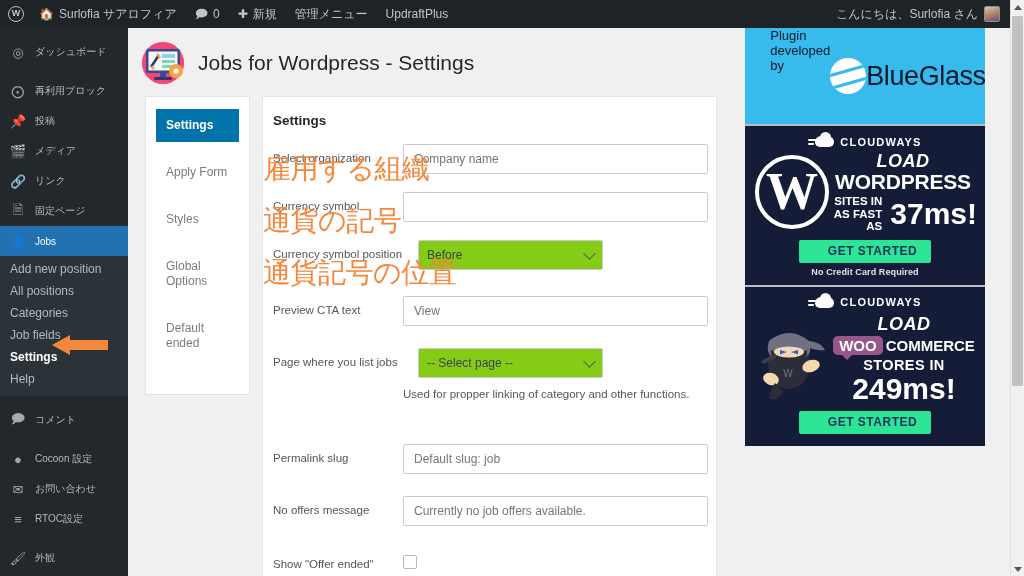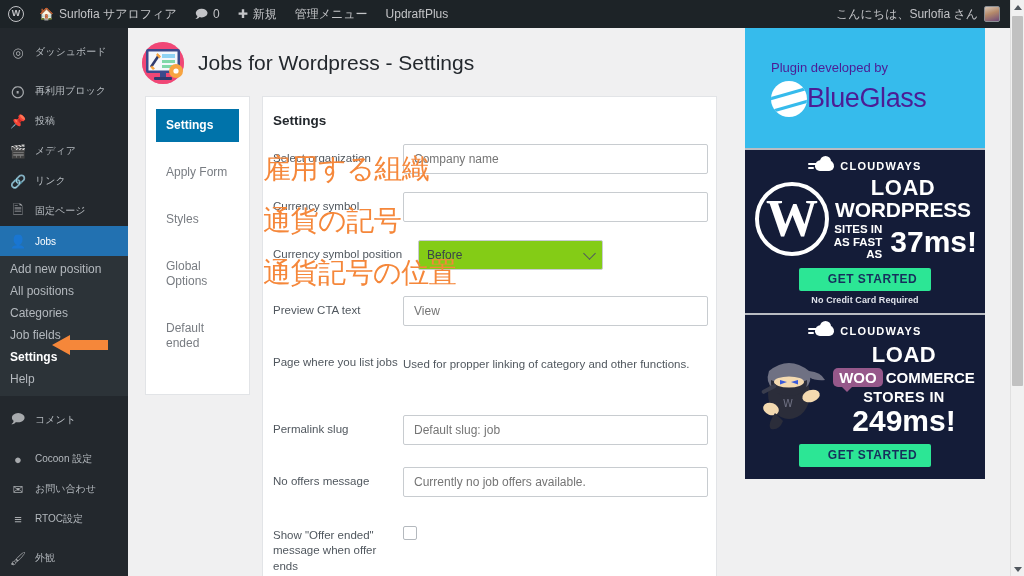--- a/index.html
+++ b/index.html
@@ -116,22 +116,22 @@
   .jp-annot {
     position: absolute; color: #F5873A; font-size: 28px; line-height: 1;
     font-family: Liberation Serif, serif; white-space: nowrap; letter-spacing: -0.5px;
     z-index: 12; pointer-events: none;
   }
 
   
   .adrail { position: absolute; left: 617px; top: 0; width: 240px; }
   .ad { width: 240px; position: relative; overflow: hidden; }
   .ad-blueglass {
-    height: 120px; background: #36BBEC; color: #4c1d95;
-    display: flex; flex-direction: column; justify-content: center; padding-left: 26px;
+    height: 96px; background: #36BBEC; color: #0f172a;
+    display: flex; flex-direction: row; justify-content: center; padding-left: 26px;
   }
   .bg-sub { font-size: 13px; margin-bottom: 6px; font-weight: 300; }
   .bg-brand { display: flex; align-items: center; gap: 0; }
   .bg-globe { width: 36px; height: 36px; border-radius: 50%; background: #fff; position: relative; overflow: hidden; flex: none; }
   .bg-globe::before, .bg-globe::after {
     content:""; position:absolute; left:-6px; right:-6px; height: 3px; background: #36BBEC;
   }
   .bg-globe::before { top: 11px; transform: rotate(-16deg); }
   .bg-globe::after { top: 24px; transform: rotate(-16deg); }
   .bg-name { font-size: 27px; font-weight: 400; letter-spacing: -0.4px; }
@@ -148,21 +148,21 @@
   .cw-cloud .l1 { top: 4px; width: 9px; }
   .cw-cloud .l2 { top: 8px; width: 6px; }
   .cw-brand { font-size: 11px; font-weight: bold; letter-spacing: 1.2px; }
   .cw1-body { display: flex; align-items: center; padding: 0 8px; }
   .wp-big {
     width: 74px; height: 74px; border-radius: 50%; border: 4px solid #fff;
     display: flex; align-items: center; justify-content: center; flex: none; margin-left: 2px;
   }
   .wp-big span { font-size: 52px; font-weight: bold; color: #fff; line-height: 1; font-family: "Liberation Serif", serif; }
   .cw1-right { flex: 1; text-align: center; }
-  .cw-load { font-size: 22px; font-weight: bold; letter-spacing: 0.5px; line-height: 1.05; }
+  .cw-load { font-size: 18px; font-weight: bold; letter-spacing: 0.5px; line-height: 1.05; font-style: italic; }
   .cw-wordpress { font-size: 21px; font-weight: bold; letter-spacing: -0.2px; line-height: 1.05; }
   .cw-fast { display: flex; align-items: center; justify-content: center; gap: 8px; margin-top: 2px; }
   .cw-fast-l { font-size: 11.5px; font-weight: bold; line-height: 1.1; text-align: right; }
   .cw-ms { font-size: 30px; font-weight: bold; line-height: 1; }
   .cw-btn {
     display: block; margin: 7px auto 4px auto; width: 132px; height: 23px; line-height: 23px;
     background: #2ce695; color: #16305c; font-size: 12px; font-weight: bold; letter-spacing: 0.5px;
     border-radius: 2px;
     padding-left: 15px;
   }
@@ -363,20 +363,26 @@
         <div class="frow" style="margin-bottom:22px;">
           <div class="flabel">Preview CTA text</div>
           <div class="fctl">
             <input class="f-input" type="text" placeholder="View" style="">
           </div>
         </div>
 
         <div class="frow" style="margin-bottom:44px;">
           <div class="flabel">Page where you list jobs</div>
           <div class="fctl">
+            <span class="sel-wrap">
+              <select class="f-select">
+                <option>-- Select page --</option>
+              </select>
+              <span class="chev"></span>
+            </span>
             <div class="help-text">Used for propper linking of category and other functions.</div>
           </div>
         </div>
 
         <div class="frow" style="margin-bottom:22px;">
           <div class="flabel">Permalink slug</div>
           <div class="fctl">
             <input class="f-input" type="text" placeholder="Default slug: job" style="">
           </div>
         </div>

